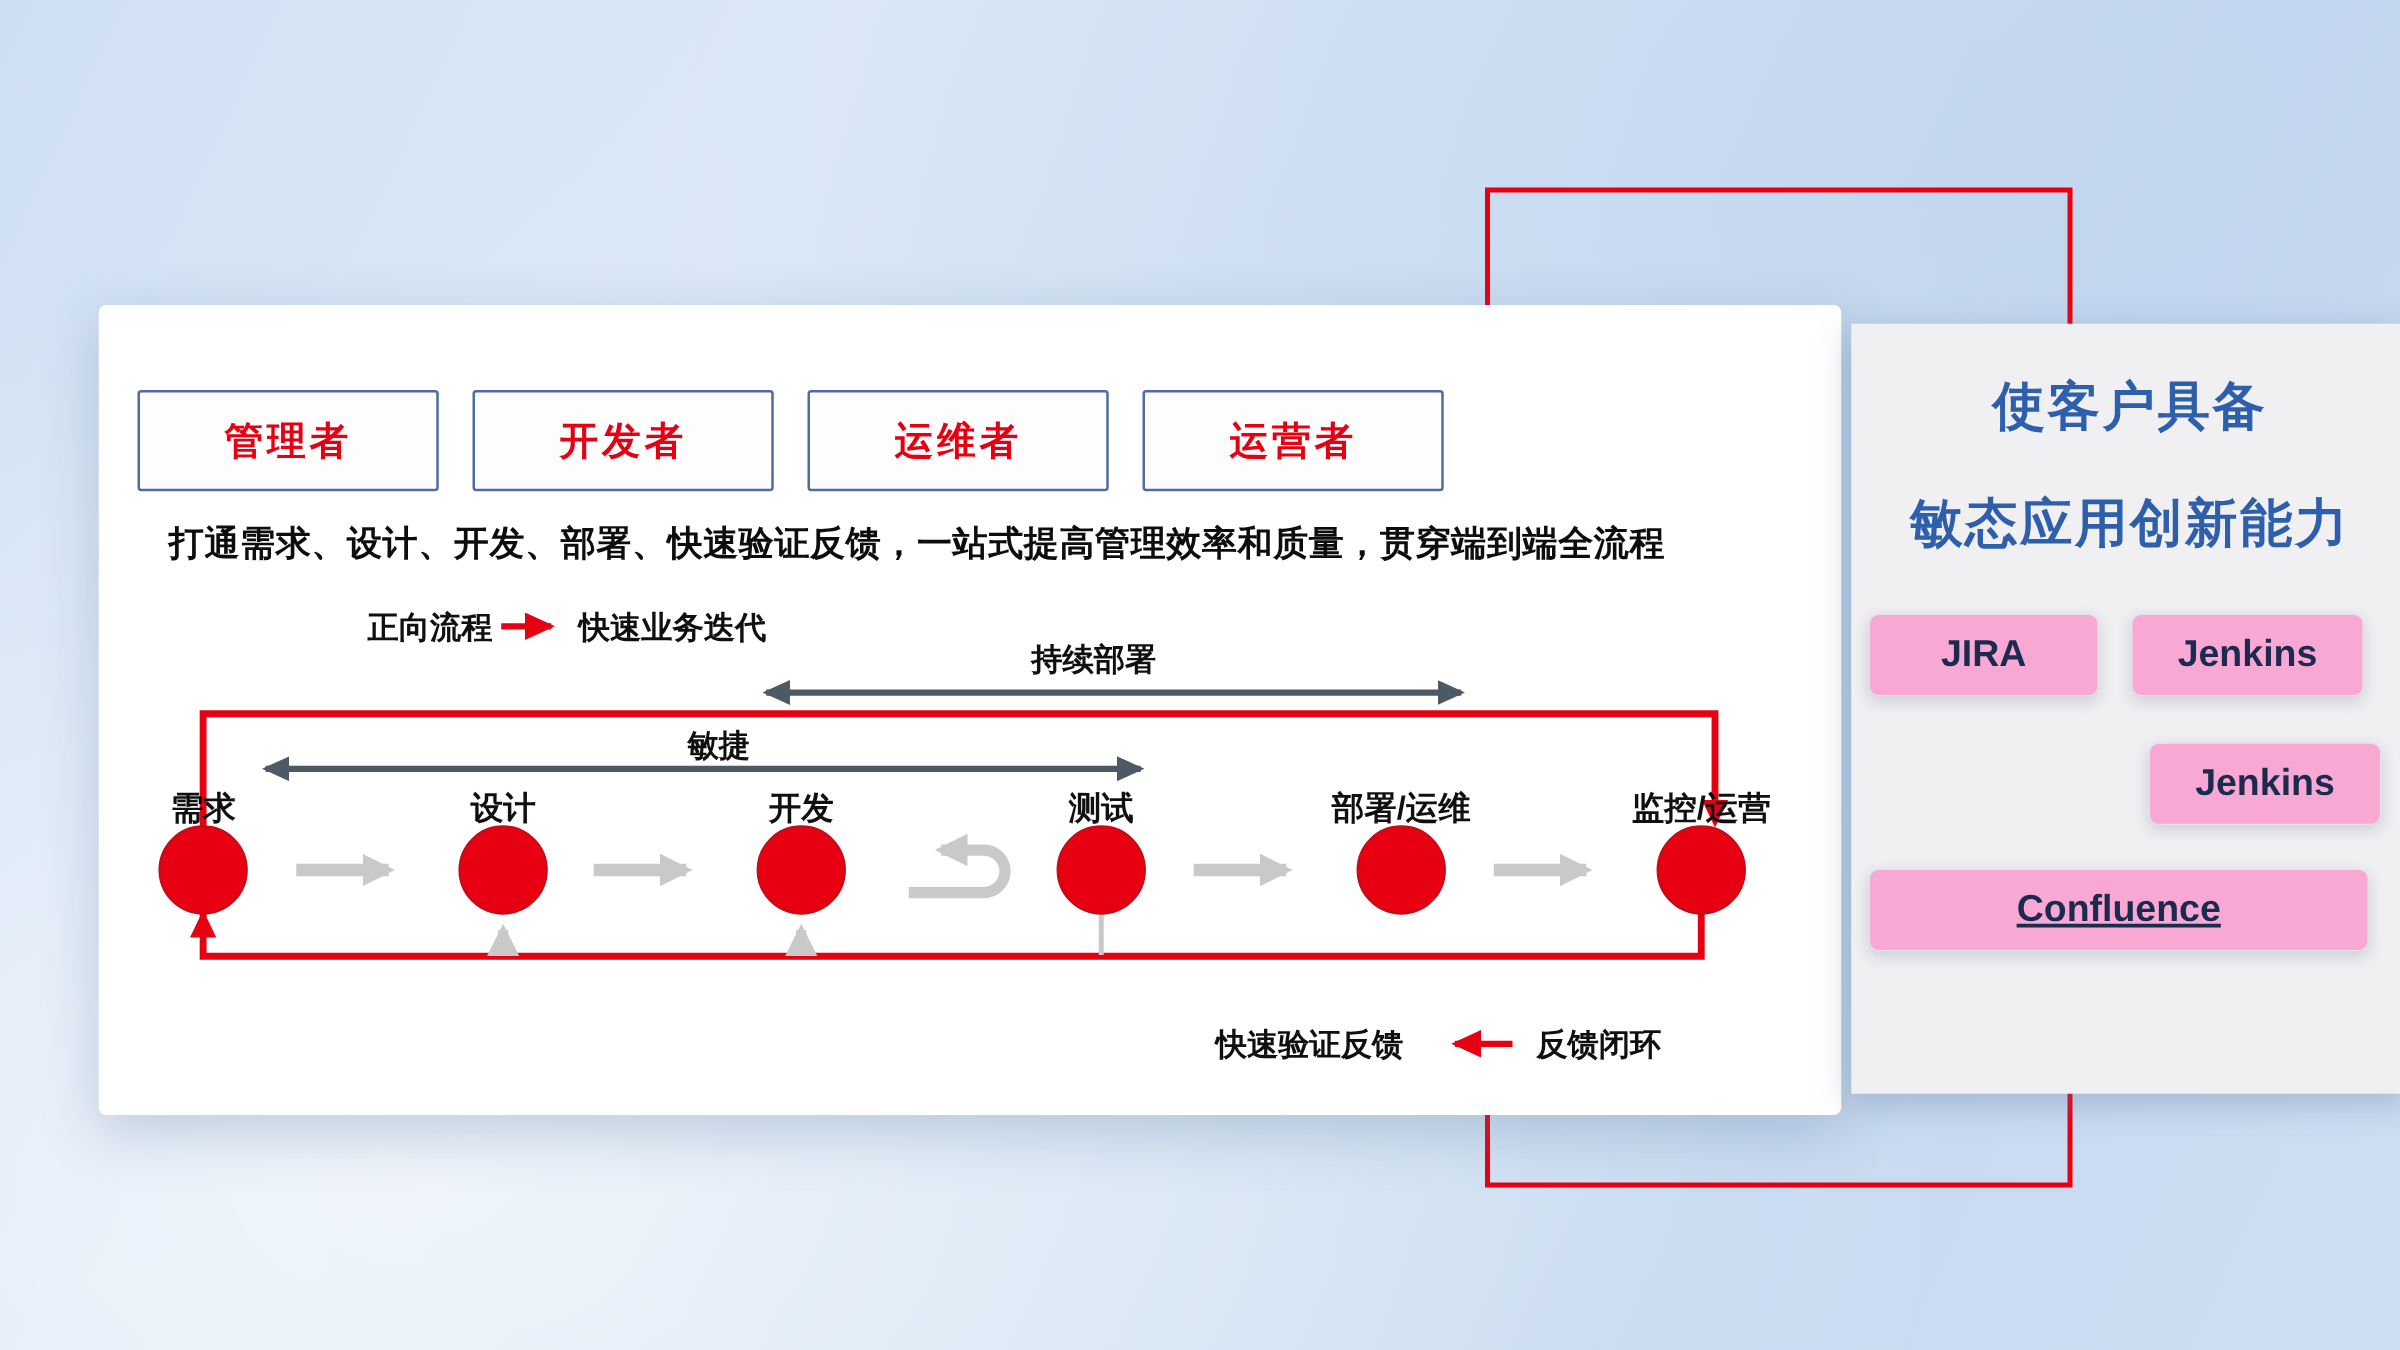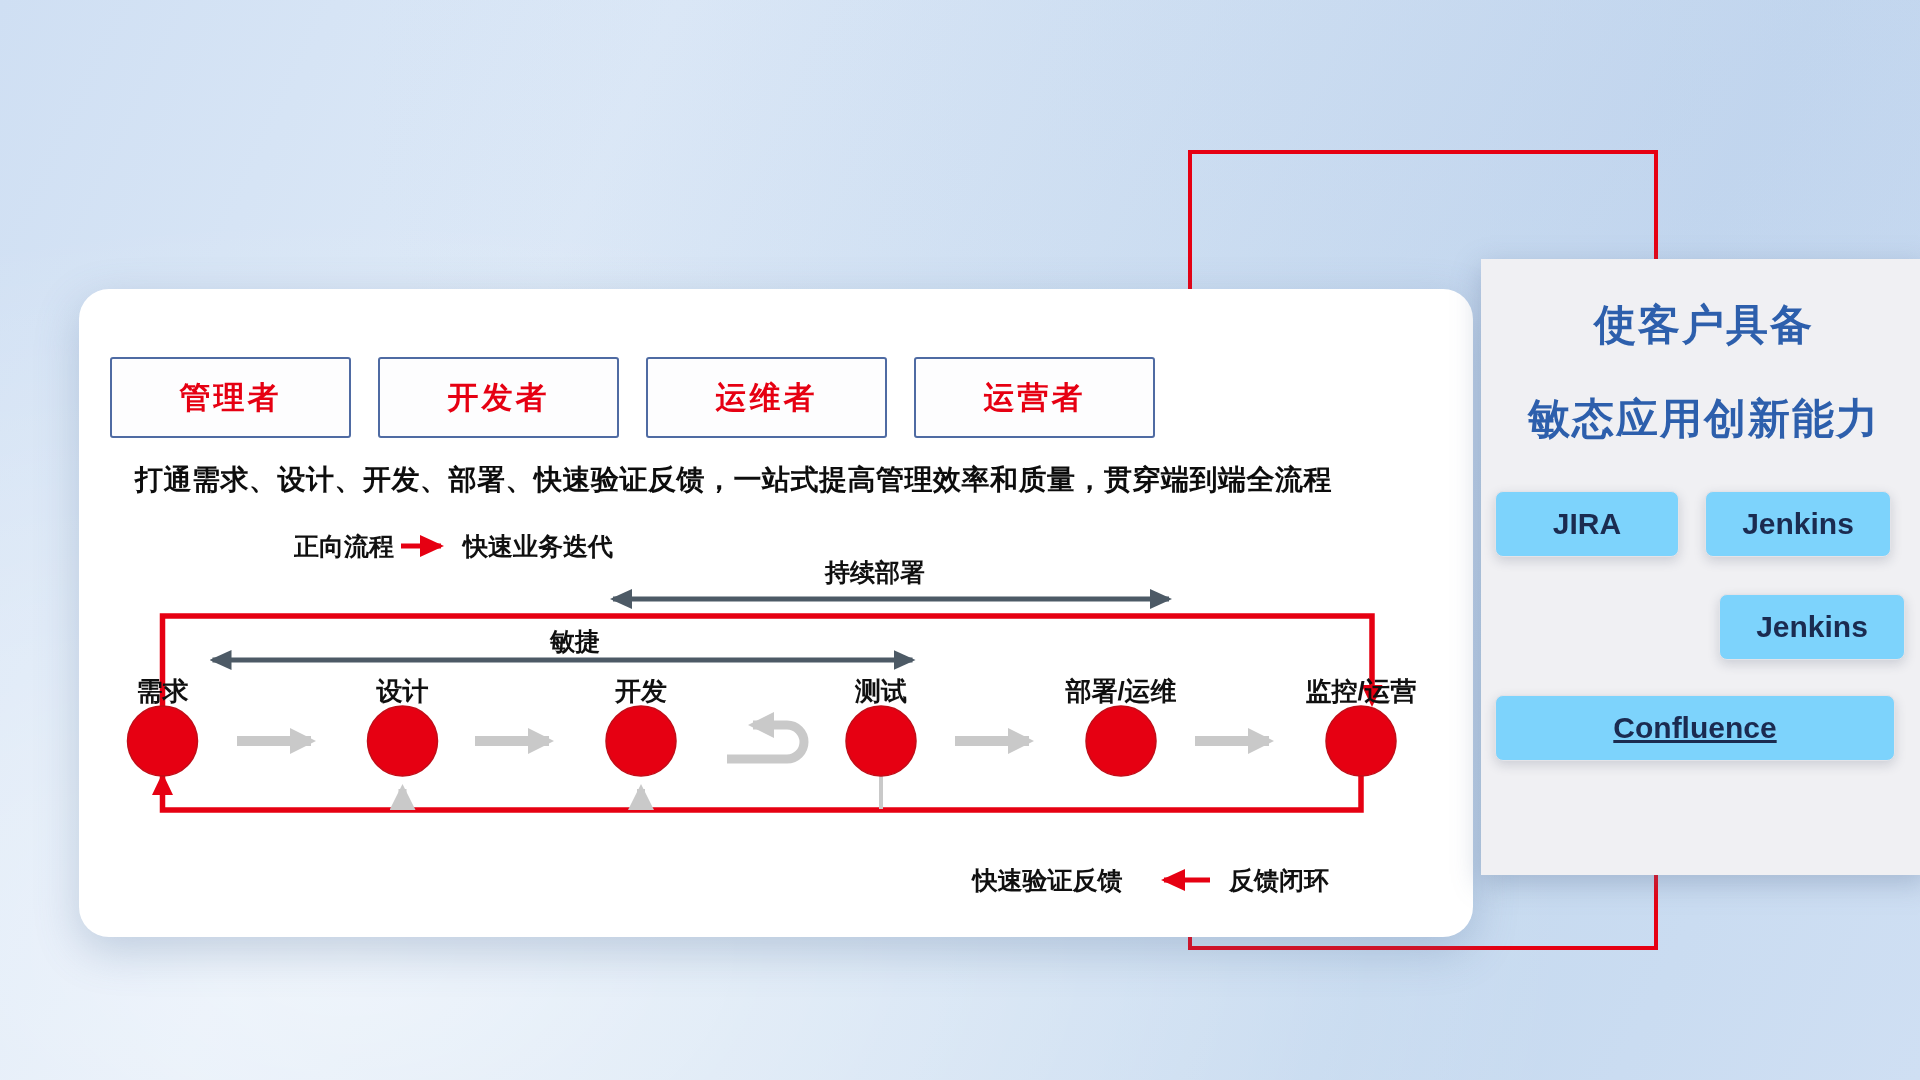--- a/index.html
+++ b/index.html
@@ -20,23 +20,22 @@
     background:radial-gradient(ellipse at 18% 88%,rgba(255,255,255,.55),rgba(255,255,255,0) 55%),
                radial-gradient(ellipse at 85% 10%,rgba(185,205,235,.35),rgba(255,255,255,0) 55%);
     pointer-events:none;
   }
   .red-frame{
     position:absolute;left:1188px;top:150px;width:470px;height:800px;
     border:4px solid var(--c-red,#e60012);
   }
   .card{
     position:absolute;left:79px;top:244px;width:1394px;height:648px;
-    background:#ffffff;border-radius:30px;
+    background:#ffffff;border-radius:6px;
     box-shadow:0 14px 44px rgba(90,120,160,.30);
-    margin-top:45px;
   }
   .roles{
     position:absolute;left:31px;top:68px;display:flex;gap:27px;
   }
   .role-box{
     width:241px;height:81px;background:#fdfdfe;
     border:2px solid #4f6ba3;border-radius:3px;
     display:flex;align-items:center;justify-content:center;
     color:var(--c-red,#e60012);font-size:31px;font-weight:700;letter-spacing:3px;
   }
@@ -60,21 +59,21 @@
     background:#f0f0f3;
     box-shadow:0 8px 26px rgba(100,120,155,.38);
   }
   .panel-title{
     text-align:center;color:var(--c-blue,#2d5fac);
     font-size:42px;font-weight:700;letter-spacing:2px;line-height:48px;
   }
   .panel-title.line1{margin-top:42px;}
   .panel-title.line2{margin-top:46px;}
   .tool{
-    position:absolute;height:66px;background:#7dd3fc;border:1px solid #e3e3e8;border-radius:8px;
+    position:absolute;height:66px;background:#f9a8d4;border:1px solid #e3e3e8;border-radius:8px;
     box-shadow:0 4px 12px rgba(40,50,80,.18);
     display:flex;align-items:center;justify-content:center;
     color:var(--c-navy,#1b2b50);font-size:30px;font-weight:700;
   }
   .tool-jira{left:14px;top:232px;width:184px;}
   .tool-gitlab{left:224px;top:232px;width:186px;}
   .tool-itop{left:14px;top:335px;width:184px;}
   .tool-jenkins{left:238px;top:335px;width:186px;}
   .tool-confluence{left:14px;top:436px;width:400px;text-decoration:underline;}
 </style>

